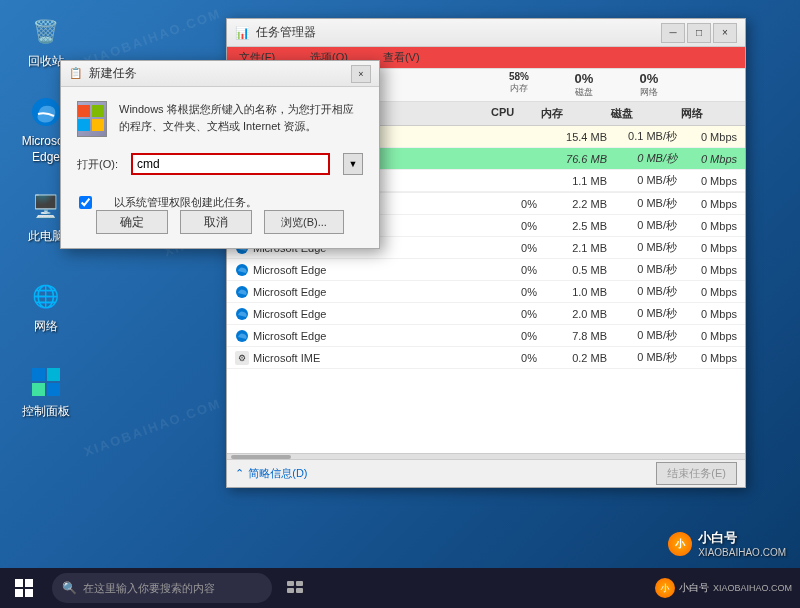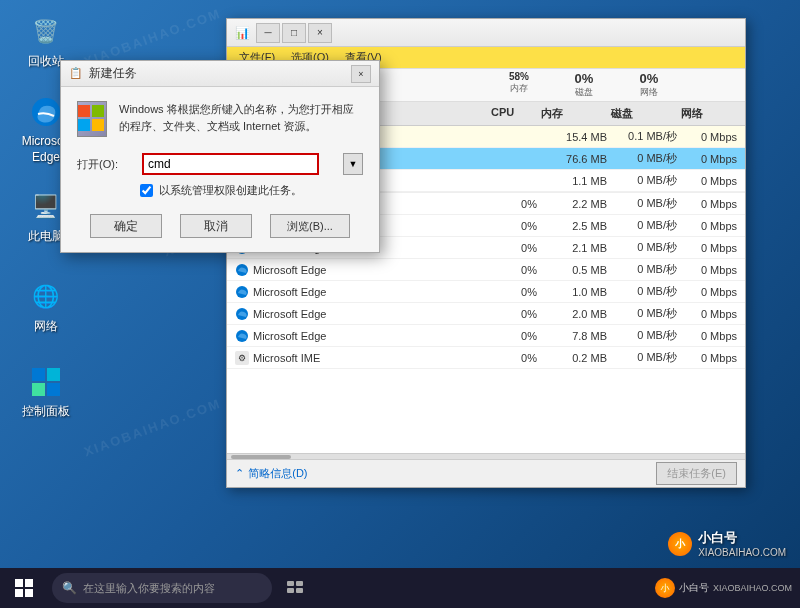--- a/index.html
+++ b/index.html
@@ -118,24 +118,25 @@
     .tm-titlebar .tm-btn {
       width: 24px; height: 20px;
       background: #e0e0e0;
       border: 1px solid #bbb;
       display: flex; align-items: center; justify-content: center;
       font-size: 10px; cursor: pointer; color: #333;
     }
 
     .tm-menubar {
       height: 22px;
-      background: #fde047;
+      background: #ef4444;
       border-bottom: 1px solid #ddd;
       display: flex; align-items: flex-end;
       padding: 0 4px;
+      gap: 19px;
     }
     .tm-menu-item {
       padding: 0 8px;
       height: 22px;
       display: flex; align-items: center;
       font-size: 11px; cursor: pointer; color: #333;
     }
 
     .tm-table-header {
       display: grid;
@@ -213,49 +214,47 @@
     }
     .ntd-dialog-icon {
       width: 36px; height: 36px;
       background: linear-gradient(135deg, #aac 0%, #88a 100%);
       border: 1px solid #888;
       display: flex; align-items: center; justify-content: center;
       font-size: 20px;
     }
     .ntd-description { font-size: 11px; color: #333; line-height: 1.5; }
     .ntd-input-row {
-      display: flex; align-items: center; gap: 24px;
-      margin-bottom: 8px;
+      display: flex; align-items: center; gap: 13px;
+      margin-bottom: 20px;
     }
     .ntd-label { font-size: 11px; color: #333; white-space: nowrap; }
     .ntd-input {
       flex: 1; height: 22px;
       border: 2px solid #cc0000;
       padding: 0 4px;
       font-size: 12px; color: #000;
       background: #fff;
       outline: none;
     }
     .ntd-dropdown-btn {
       width: 20px; height: 22px;
       background: #e0e0e0;
       border: 1px solid #999;
       display: flex; align-items: center; justify-content: center;
       font-size: 9px; cursor: pointer;
     }
     .ntd-checkbox-row {
-      display: flex; align-items: center; gap: 6px;
-      margin-bottom: 16px;
+      display: flex; align-items: center; gap: 22px;
       padding-left: 2px;
-      justify-content: center;
     }
     .ntd-checkbox { width: 13px; height: 13px; cursor: pointer; }
     .ntd-checkbox-label { font-size: 11px; color: #333; }
     .ntd-button-row {
-      display: flex; justify-content: center; gap: 18px;
+      display: flex; justify-content: center; gap: 12px;
     }
     .ntd-btn {
       width: 72px; height: 24px;
       background: #e8e8e8;
       border: 1px solid #999;
       font-size: 12px; cursor: pointer; color: #333;
       display: flex; align-items: center; justify-content: center;
     }
     .ntd-btn-browse {
       width: 80px; height: 24px;
@@ -318,20 +317,21 @@
           <rect x="17" y="17" width="13" height="13" fill="#0078d4"></rect>
         </svg>
     </div>
     <div class="icon-label">控制面板</div>
   </div>
 
   <div class="task-manager">
 
     <div class="tm-titlebar">
       <span class="tm-icon">📊</span>
+      <span class="tm-title">任务管理器</span>
       <div class="tm-controls">
         <div class="tm-btn">─</div>
         <div class="tm-btn">□</div>
         <div class="tm-btn close">×</div>
       </div>
     </div>
 
     <div class="tm-menubar">
       <div class="tm-menu-item">文件(F)</div>
       <div class="tm-menu-item">选项(O)</div>
@@ -368,21 +368,21 @@
     <div style="background:#fff; border-bottom:1px solid #eee;">
       <div class="tm-row" style="background:#fffde7;">
         <div class="cell name" style="font-size:11px; display:flex; align-items:center; gap:4px;">
           <span style="color:#0066cc; font-size:10px;">▶</span> Windows 进程
         </div>
         <div class="cell num" style="font-size:11px;"></div>
         <div class="cell num" style="font-size:11px;">15.4 MB</div>
         <div class="cell num" style="font-size:11px;">0.1 MB/秒</div>
         <div class="cell num" style="font-size:11px;">0 Mbps</div>
       </div>
-      <div class="tm-row" style="background:#7dd3fc;">
+      <div class="tm-row" style="background:#86efac;font-style:italic;">
         <div class="cell name" style="font-size:11px; display:flex; align-items:center; gap:4px;">
           <span style="color:#0066cc; font-size:10px;">▶</span> 应用程序
         </div>
         <div class="cell num" style="font-size:11px;"></div>
         <div class="cell num" style="font-size:11px;">76.6 MB</div>
         <div class="cell num" style="font-size:11px;">0 MB/秒</div>
         <div class="cell num" style="font-size:11px;">0 Mbps</div>
       </div>
       <div class="tm-row">
         <div class="cell name" style="font-size:11px; display:flex; align-items:center; gap:4px;">

